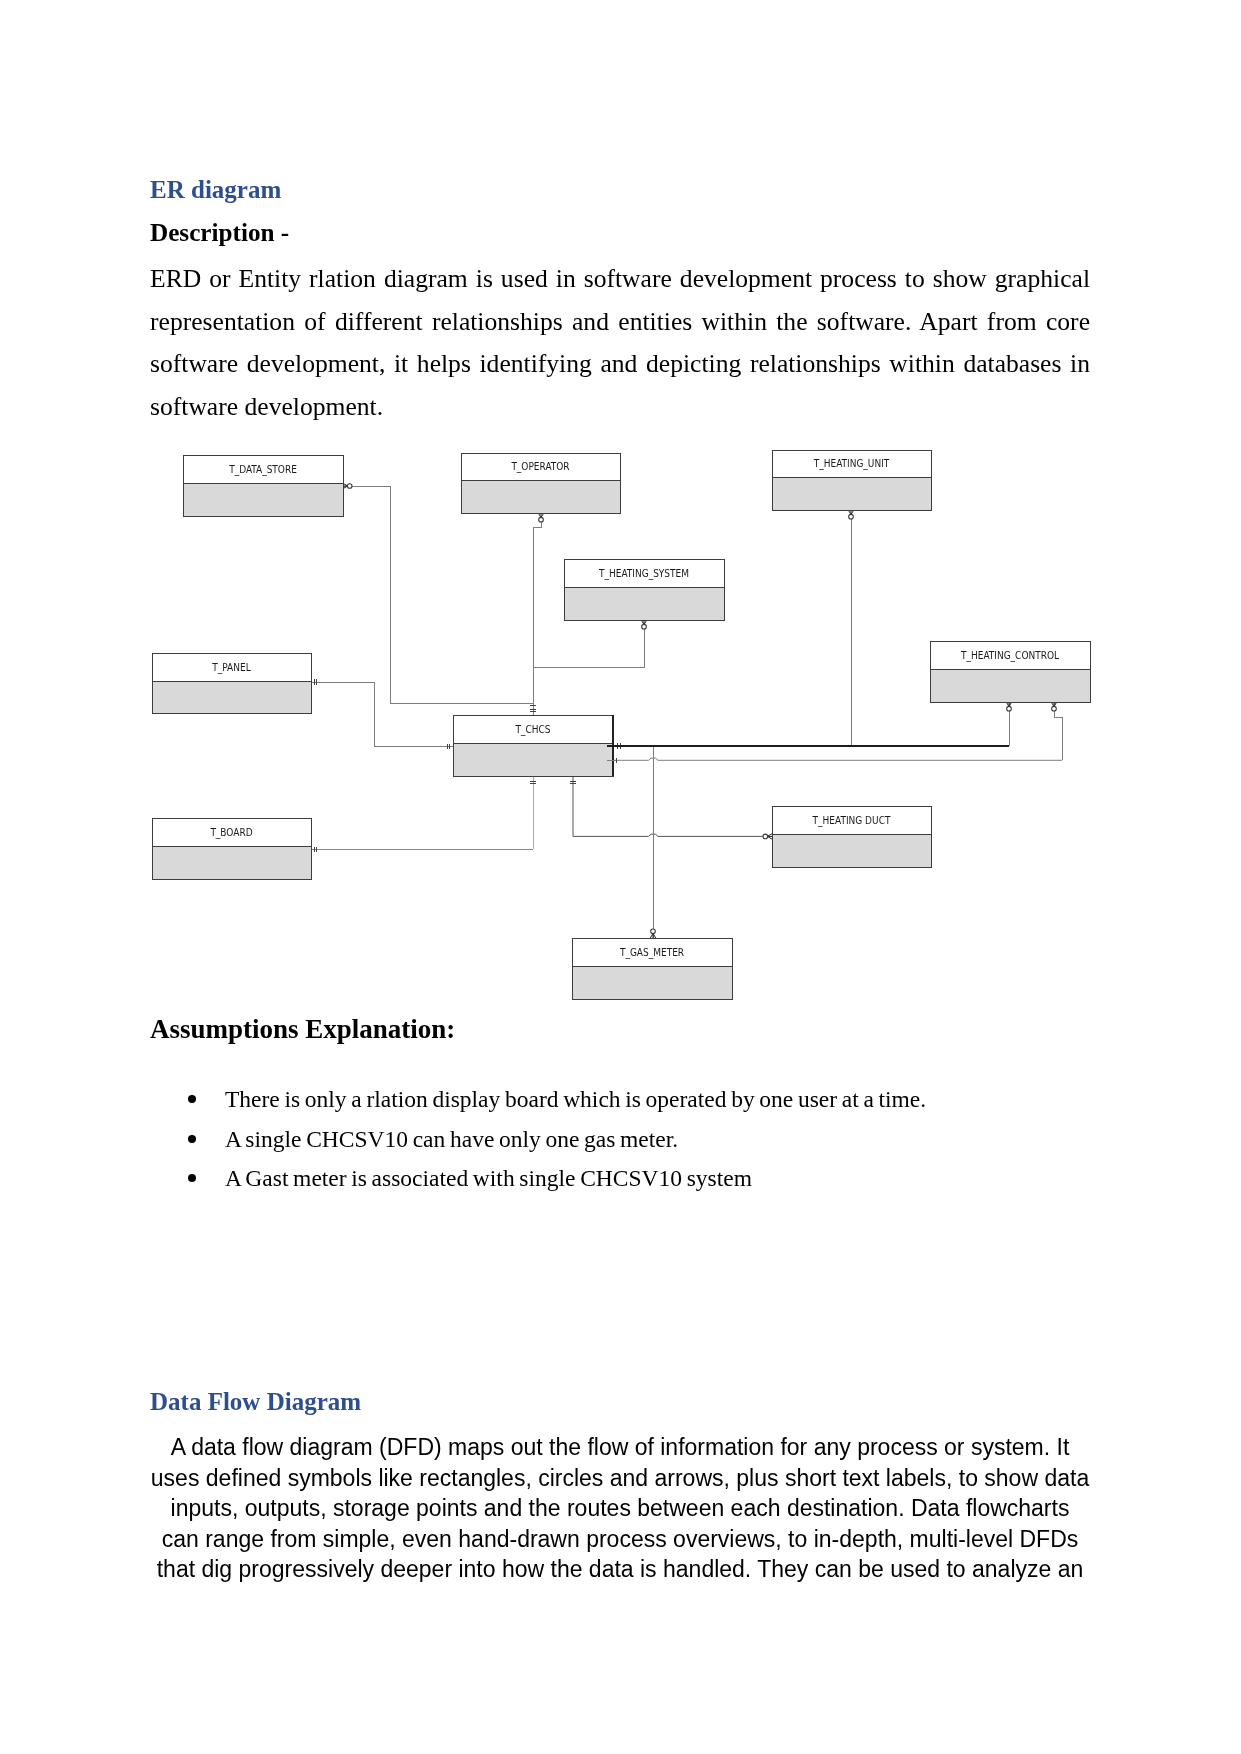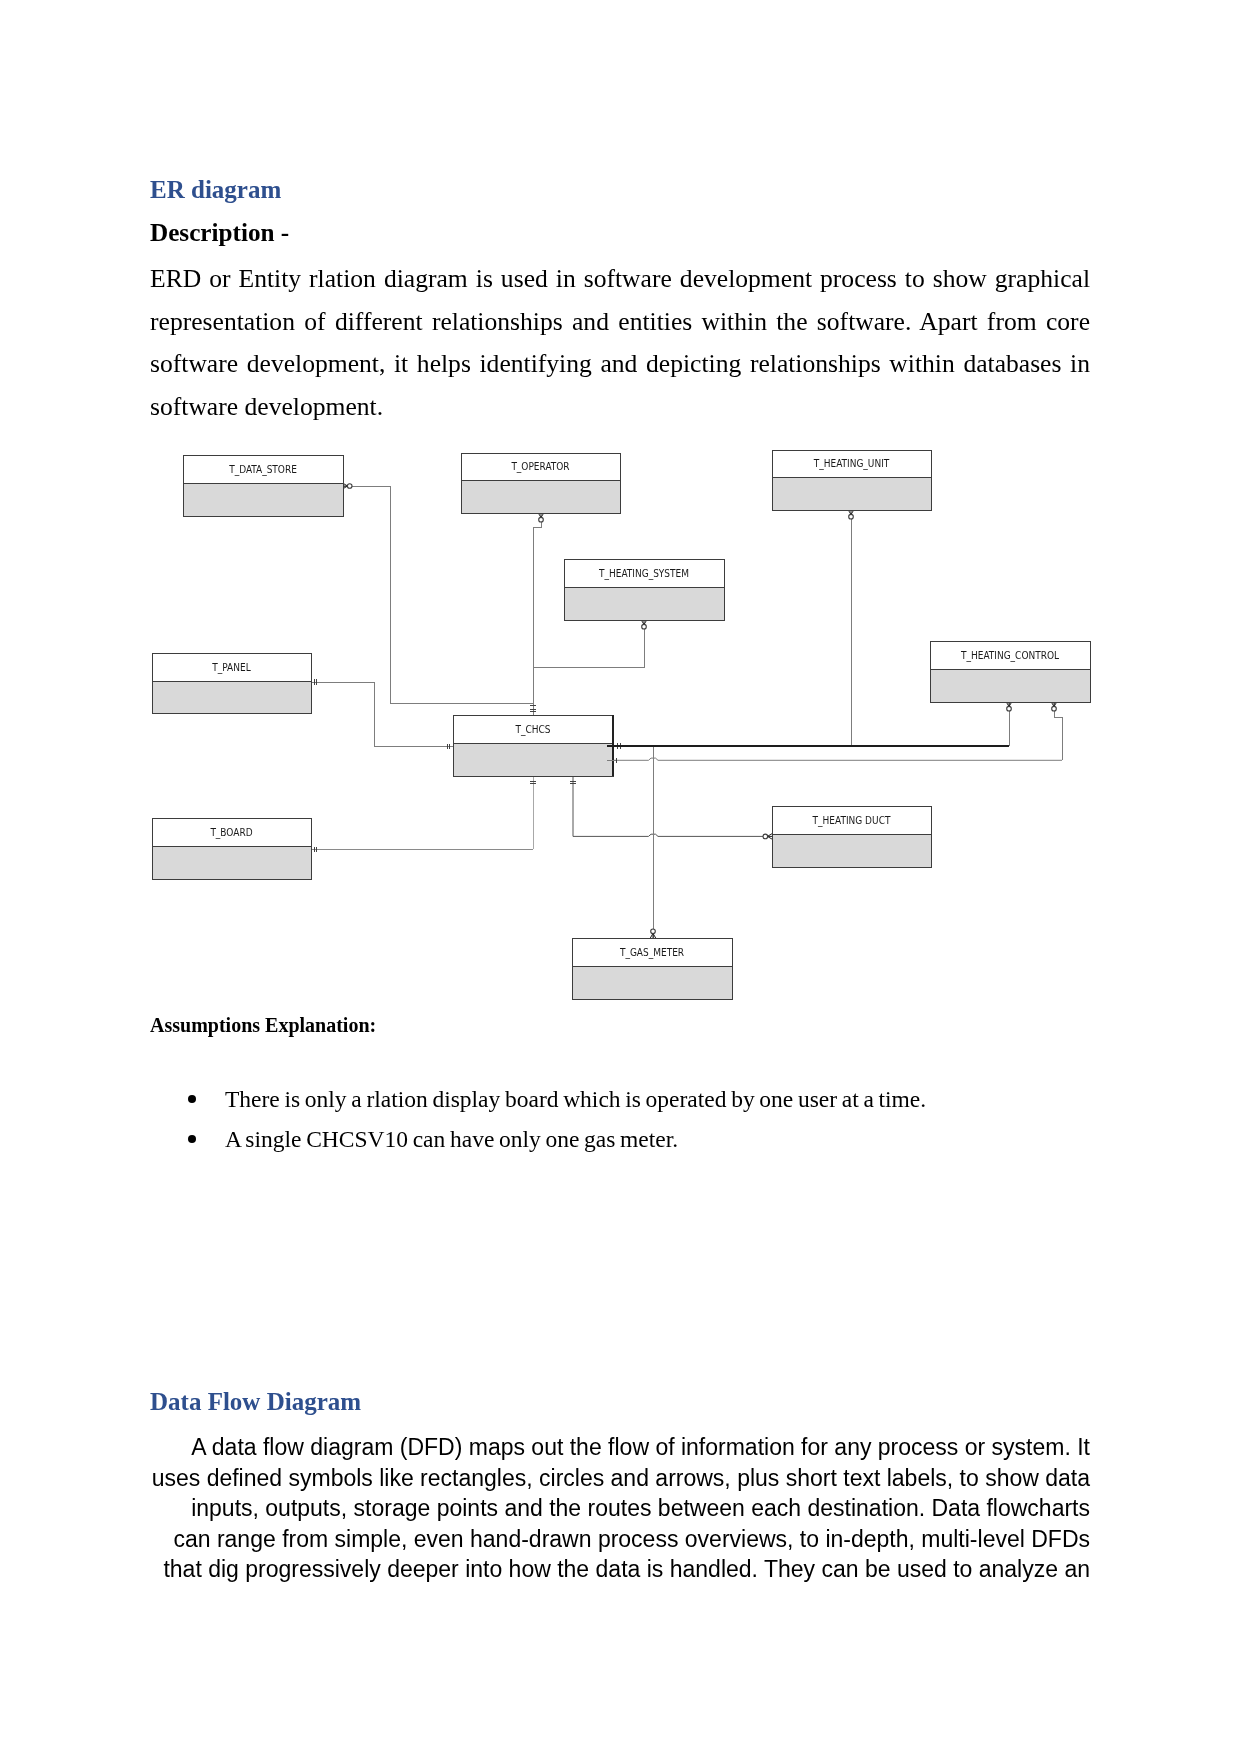--- a/index.html
+++ b/index.html
@@ -4,24 +4,24 @@
 <style>
   html,body{margin:0;padding:0;background:#fff;}
   body{width:1241px;height:1754px;position:relative;overflow:hidden;
        font-family:"Liberation Serif",serif;color:#000;
        -webkit-font-smoothing:antialiased;}
   .page{position:absolute;left:0;top:0;width:1241px;height:1754px;}
   .h2{position:absolute;font-family:"Liberation Serif",serif;font-weight:bold;
       color:#2E4F8E;font-size:25px;letter-spacing:0px;}
   .para{position:absolute;font-size:25.6px;line-height:42.5px;text-align:justify;
         font-family:"Liberation Serif",serif;}
-  .para2{position:absolute;font-size:23px;line-height:30.55px;text-align:right;
+  .para2{position:absolute;font-size:23px;line-height:30.55px;text-align:center;
         font-family:"Liberation Sans",sans-serif;}
   .desc-label{font-family:"Liberation Serif",serif;font-weight:bold;font-size:25.2px;}
-  .h3{font-family:"Liberation Serif",serif;font-weight:bold;font-size:20px;}
+  .h3{font-family:"Liberation Serif",serif;font-weight:bold;font-size:27px;}
   ul.bullets{position:absolute;left:150px;top:1080px;width:940px;margin:0;padding:0;
              list-style:none;}
   ul.bullets li{position:relative;font-size:23.5px;line-height:39.6px;word-spacing:-1.2px;
                 font-family:"Liberation Serif",serif;text-align:justify;
                 padding-left:75px;margin-bottom:0px;}
   ul.bullets li::before{content:"";position:absolute;left:37.5px;width:8px;height:8px;
         border-radius:50%;background:#000;top:15px;}
   .erd{position:absolute;left:0;top:0;}
 </style>
 </head>
@@ -155,18 +155,19 @@
         <path d="M607 745.9H1009" fill="none" stroke="#1d1d1d" stroke-width="1.7" stroke-linecap="butt" stroke-linejoin="miter" shape-rendering="crispEdges"></path>
         <path d="M607 760.3H616" fill="none" stroke="#7d7d7d" stroke-width="1" stroke-linecap="butt" stroke-linejoin="miter" shape-rendering="crispEdges"></path>
       </g>
   </svg>
 
   <div class="h3" style="position:absolute;left:150px;top:1014px;">Assumptions Explanation:</div>
 
   <ul class="bullets" id="bullets">
       <li>There is only a rlation display board which is operated by one user at a time.</li>
       <li>A single CHCSV10 can have only one gas meter.</li>
+      <li>A Gast meter is associated with single CHCSV10 system</li>
     </ul>
 
   <div class="h2" style="left:150px;top:1388px;">Data Flow Diagram</div>
 
   <div class="para2" style="left:150px;top:1432px;width:940px;">A data flow diagram (DFD) maps out the flow of information for any process or system. It uses defined symbols like rectangles, circles and arrows, plus short text labels, to show data inputs, outputs, storage points and the routes between each destination. Data flowcharts can range from simple, even hand-drawn process overviews, to in-depth, multi-level DFDs that dig progressively deeper into how the data is handled. They can be used to analyze an</div>
 </div>
 
 </body></html>

